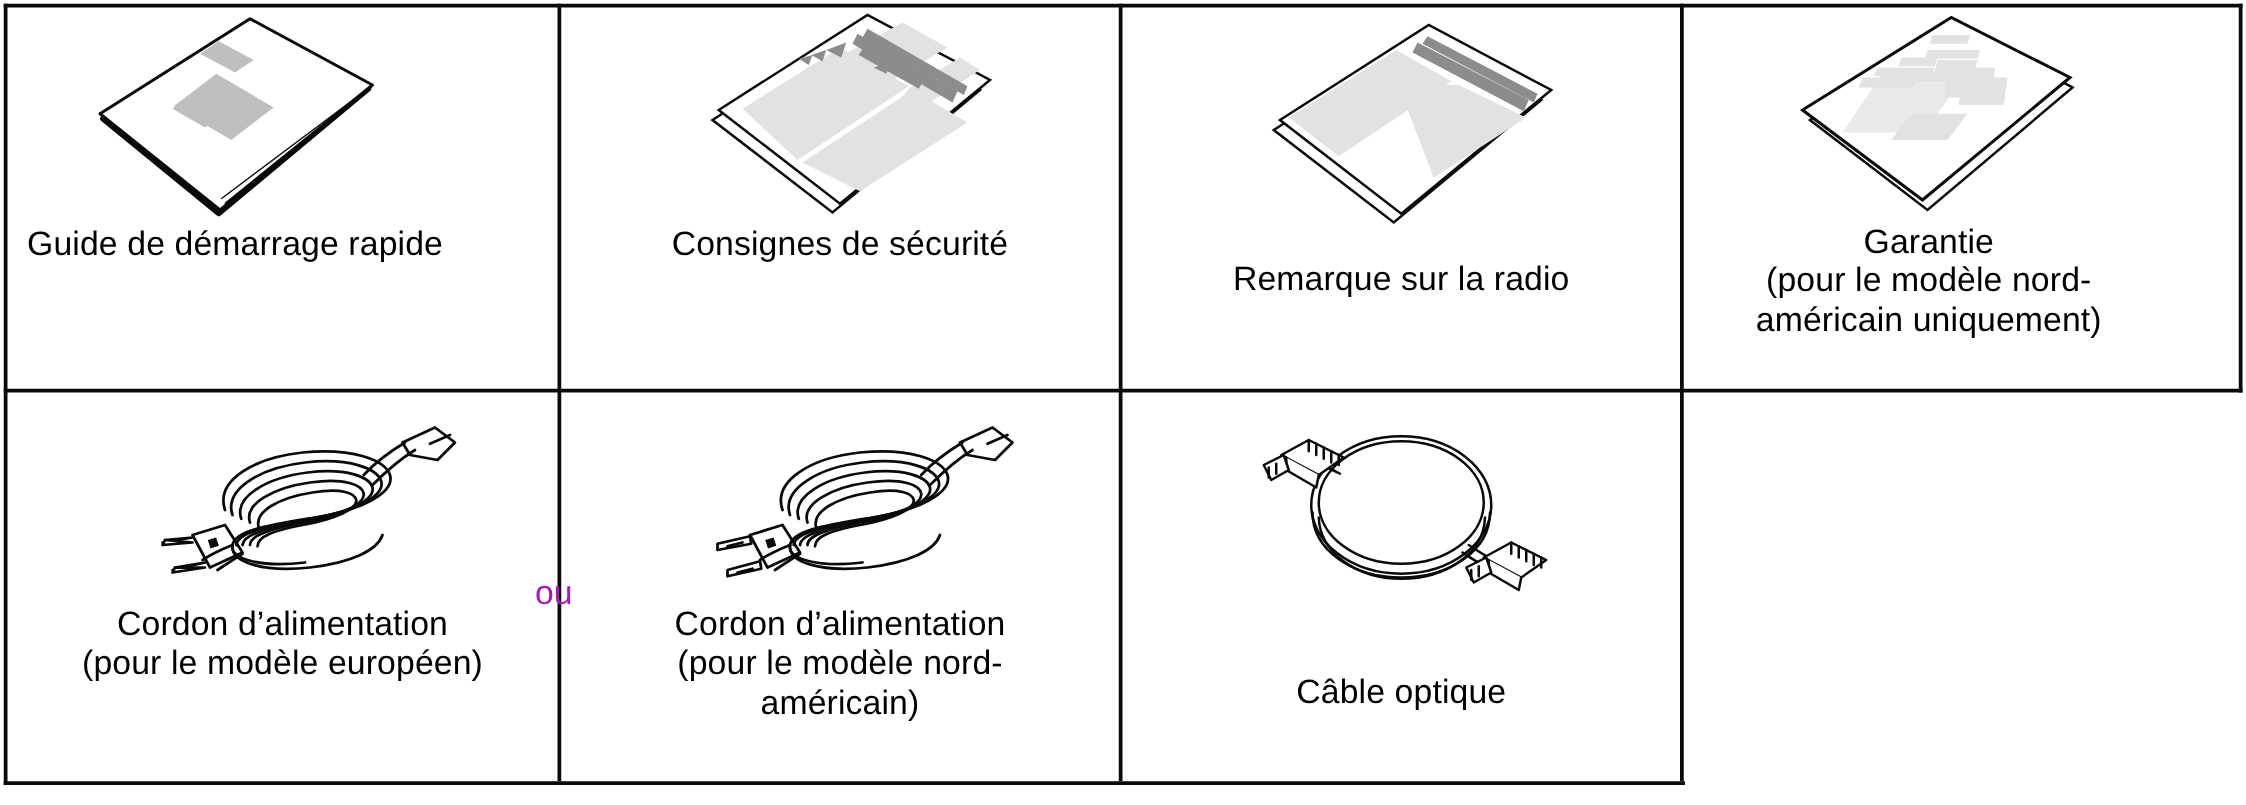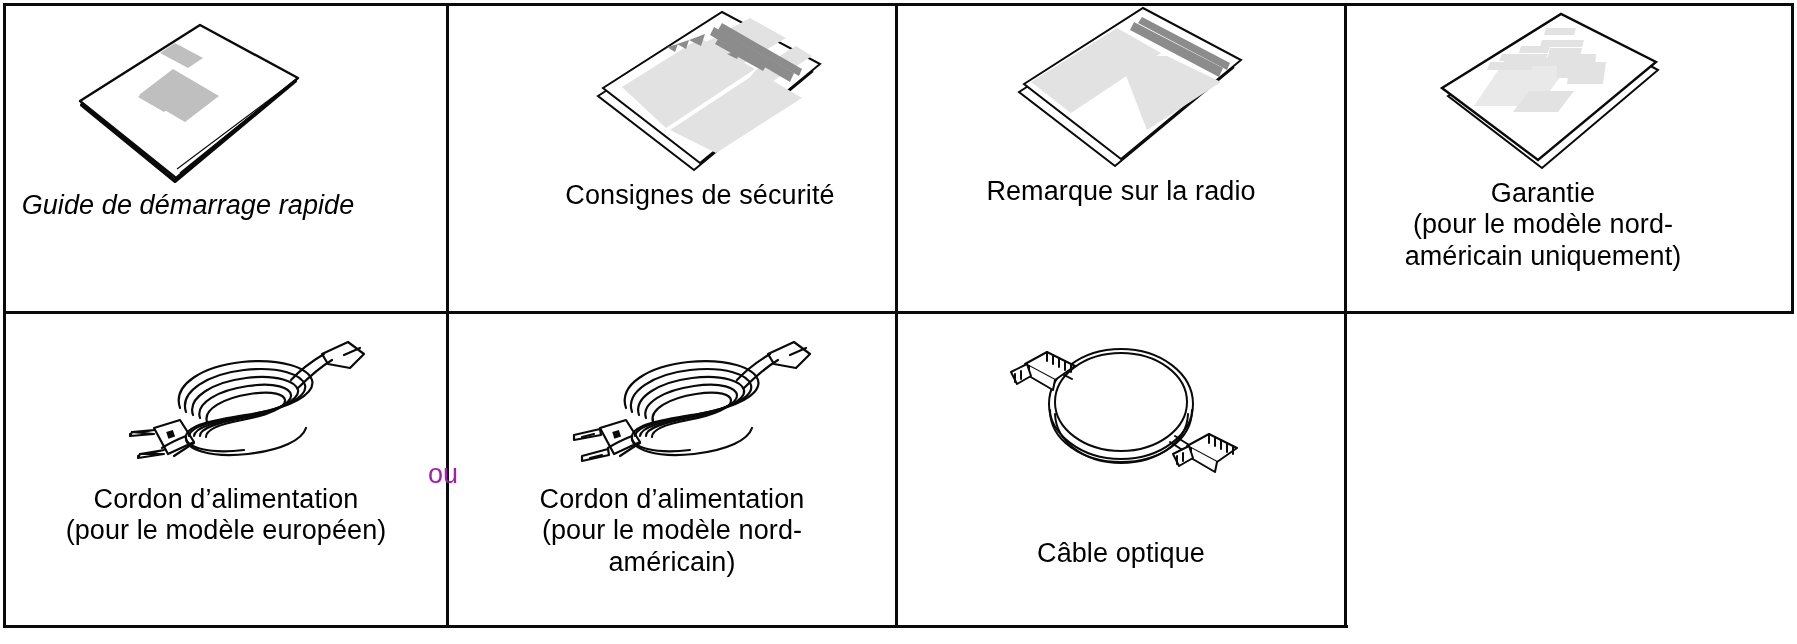--- a/index.html
+++ b/index.html
@@ -73,42 +73,42 @@
   <div class="rule h" style="left:3px;  top:3px;   width:1791px;"></div>
   <div class="rule h" style="left:3px;  top:311px; width:1791px;"></div>
   <div class="rule h" style="left:3px;  top:625px; width:1345px;"></div>
 
   <div class="rule v" style="left:3px;    top:3px; height:625px;"></div>
   <div class="rule v" style="left:446px;  top:3px; height:622px;"></div>
   <div class="rule v" style="left:895px;  top:3px; height:622px;"></div>
   <div class="rule v" style="left:1344px; top:3px; height:622px;"></div>
   <div class="rule v" style="left:1791px; top:3px; height:311px;"></div>
 
-  <div class="cell" style="left:6px; top:6px; width:364px; height:305px; padding-top:14px;font-style:italic;">
+  <div class="cell" style="left:6px; top:6px; width:364px; height:305px; padding-top:4px;">
     <div class="art" style="height:170px;">
       <svg width="330" height="168" viewBox="0 0 330 168">
 
         <polygon points="59,84 178,8 272,60 152,160" fill="#ffffff" stroke="#0a0a0a" stroke-width="4" stroke-linejoin="round"></polygon>
 
         <polygon points="57,80 177,4 275,57 153,157" fill="#ffffff" stroke="#0a0a0a" stroke-width="2.4" stroke-linejoin="round"></polygon>
 
         <path d="M271,60 L157,152" fill="none" stroke="#0a0a0a" stroke-width="1.6"></path>
         <path d="M266,64 L154,148" fill="none" stroke="#0a0a0a" stroke-width="1.1"></path>
 
         <polygon points="152,22 180,37 165,47 137,32" fill="#bfbfbf"></polygon>
         <polygon points="141,62 166,76 160,80 135,66" fill="#bfbfbf"></polygon>
         <polygon points="126,68 152,83 146,87 120,72" fill="#bfbfbf"></polygon>
         <polygon points="120,72 146,87 141,91 115,76" fill="#bfbfbf"></polygon>
         <polygon points="150,48 196,75 162,101 116,74" fill="#bfbfbf"></polygon>
       </svg>
     </div>
     <div class="caption">Guide de démarrage rapide</div>
   </div>
 
-  <div class="cell" style="left:449px; top:6px; width:446px; height:305px; padding-top:4px;margin-left:28px;">
+  <div class="cell" style="left:449px; top:6px; width:446px; height:305px; padding-top:4px;">
     <div class="art" style="height:170px;">
       <svg width="300" height="170" viewBox="0 0 300 170">
 
         <polygon points="48,86 166,10 262,62 144,160" fill="#ffffff" stroke="#0a0a0a" stroke-width="2"></polygon>
 
         <polygon points="53,78 172,2 270,54 150,153" fill="#ffffff" stroke="#0a0a0a" stroke-width="2"></polygon>
 
         <polygon points="72,77 150,28 205,59 116,118" fill="#e2e2e2"></polygon>
         <polygon points="156,32 200,8 236,28 192,54" fill="#e2e2e2"></polygon>
         <polygon points="206,60 246,36 262,46 166,108" fill="#e2e2e2"></polygon>
@@ -120,21 +120,21 @@
 
         <polygon points="139,30 155,24 151,36" fill="#8c8c8c"></polygon>
         <polygon points="127,34 139,30 136,39" fill="#8c8c8c"></polygon>
         <polygon points="117,37 128,34 125,42" fill="#8c8c8c"></polygon>
         <polygon points="177,44 191,40 187,49" fill="#8c8c8c"></polygon>
       </svg>
     </div>
     <div class="caption">Consignes de sécurité</div>
   </div>
 
-  <div class="cell" style="left:898px; top:6px; width:446px; height:305px; padding-top:0;">
+  <div class="cell" style="left:898px; top:6px; width:446px; height:305px; padding-top:12px;gap:20px;">
     <div class="art" style="height:170px;">
       <svg width="300" height="170" viewBox="0 0 300 170">
         <polygon points="48,86 166,10 262,62 144,160" fill="#ffffff" stroke="#0a0a0a" stroke-width="2"></polygon>
         <polygon points="53,78 172,2 270,54 150,153" fill="#ffffff" stroke="#0a0a0a" stroke-width="2"></polygon>
 
         <polygon points="60,76 146,22 190,47 100,107" fill="#e2e2e2"></polygon>
         <polygon points="150,52 233,68 212,105 121,112" fill="#e2e2e2" opacity="0"></polygon>
         <polygon points="147,49 196,50 250,76 176,124" fill="#e2e2e2"></polygon>
 
         <polygon points="163,16 252,62 248,71 159,24" fill="#8c8c8c"></polygon>

